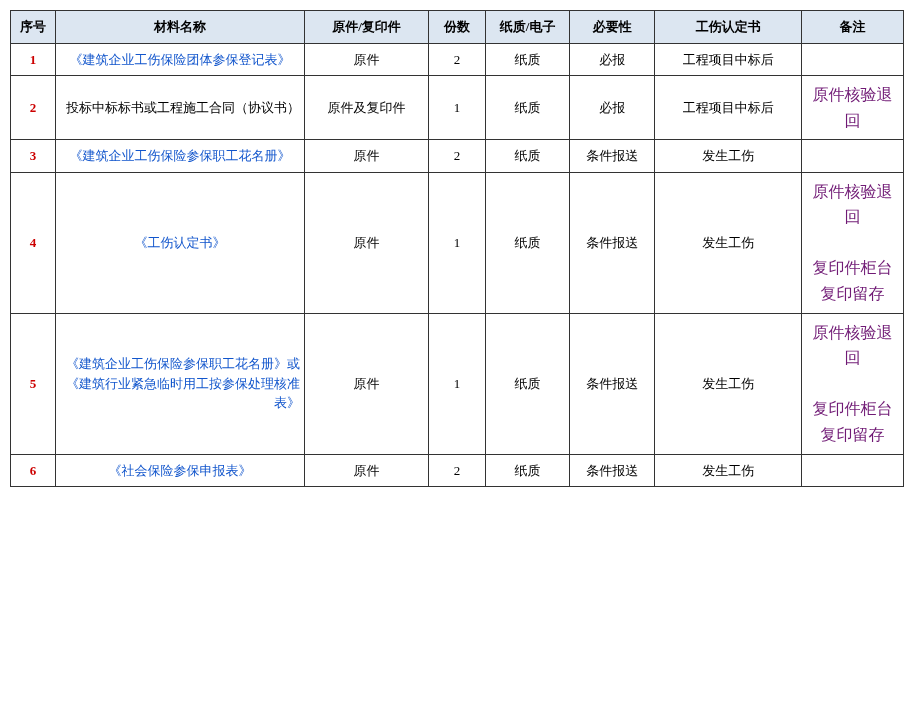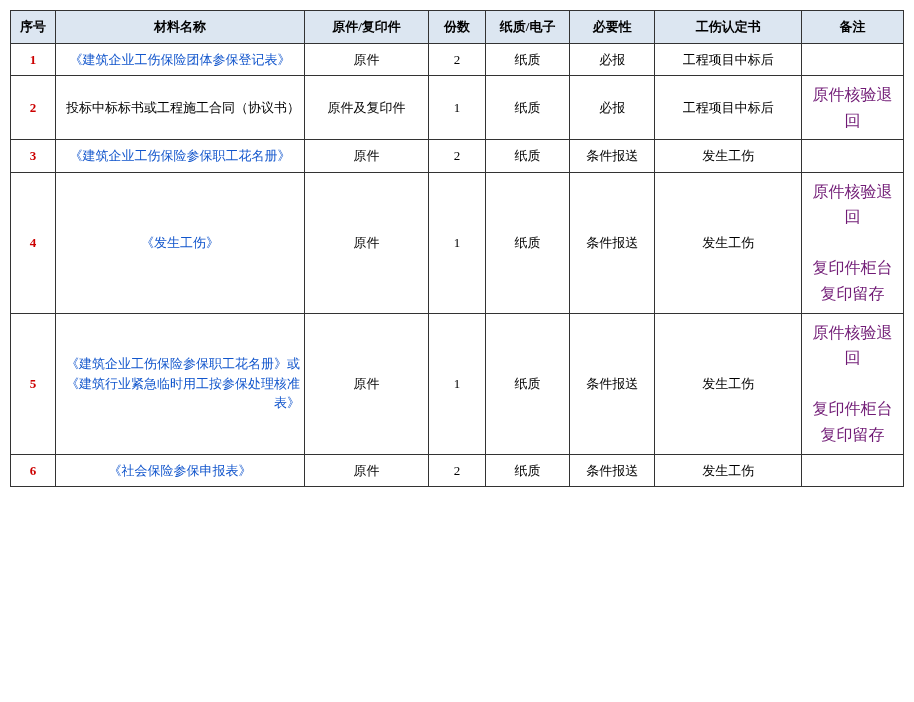--- a/index.html
+++ b/index.html
@@ -93,21 +93,21 @@
           <td style="text-align: center;"><span class="link-text">《建筑企业工伤保险参保职工花名册》</span></td>
           <td>原件</td>
           <td>2</td>
           <td>纸质</td>
           <td>条件报送</td>
           <td>发生工伤</td>
           <td></td>
         </tr>
         <tr>
           <td><span class="row-num">4</span></td>
-          <td style="text-align: center;"><span class="link-text">《发生工伤》</span></td>
+          <td style="text-align: center;"><span class="link-text">《工伤认定书》</span></td>
           <td>原件</td>
           <td>1</td>
           <td>纸质</td>
           <td>条件报送</td>
           <td>发生工伤</td>
           <td><span class="note-text">原件核验退回<br><br>复印件柜台复印留存</span></td>
         </tr>
         <tr>
           <td><span class="row-num">5</span></td>
           <td style="text-align: right;"><span class="link-text">《建筑企业工伤保险参保职工花名册》或《建筑行业紧急临时用工按参保处理核准表》</span></td>

